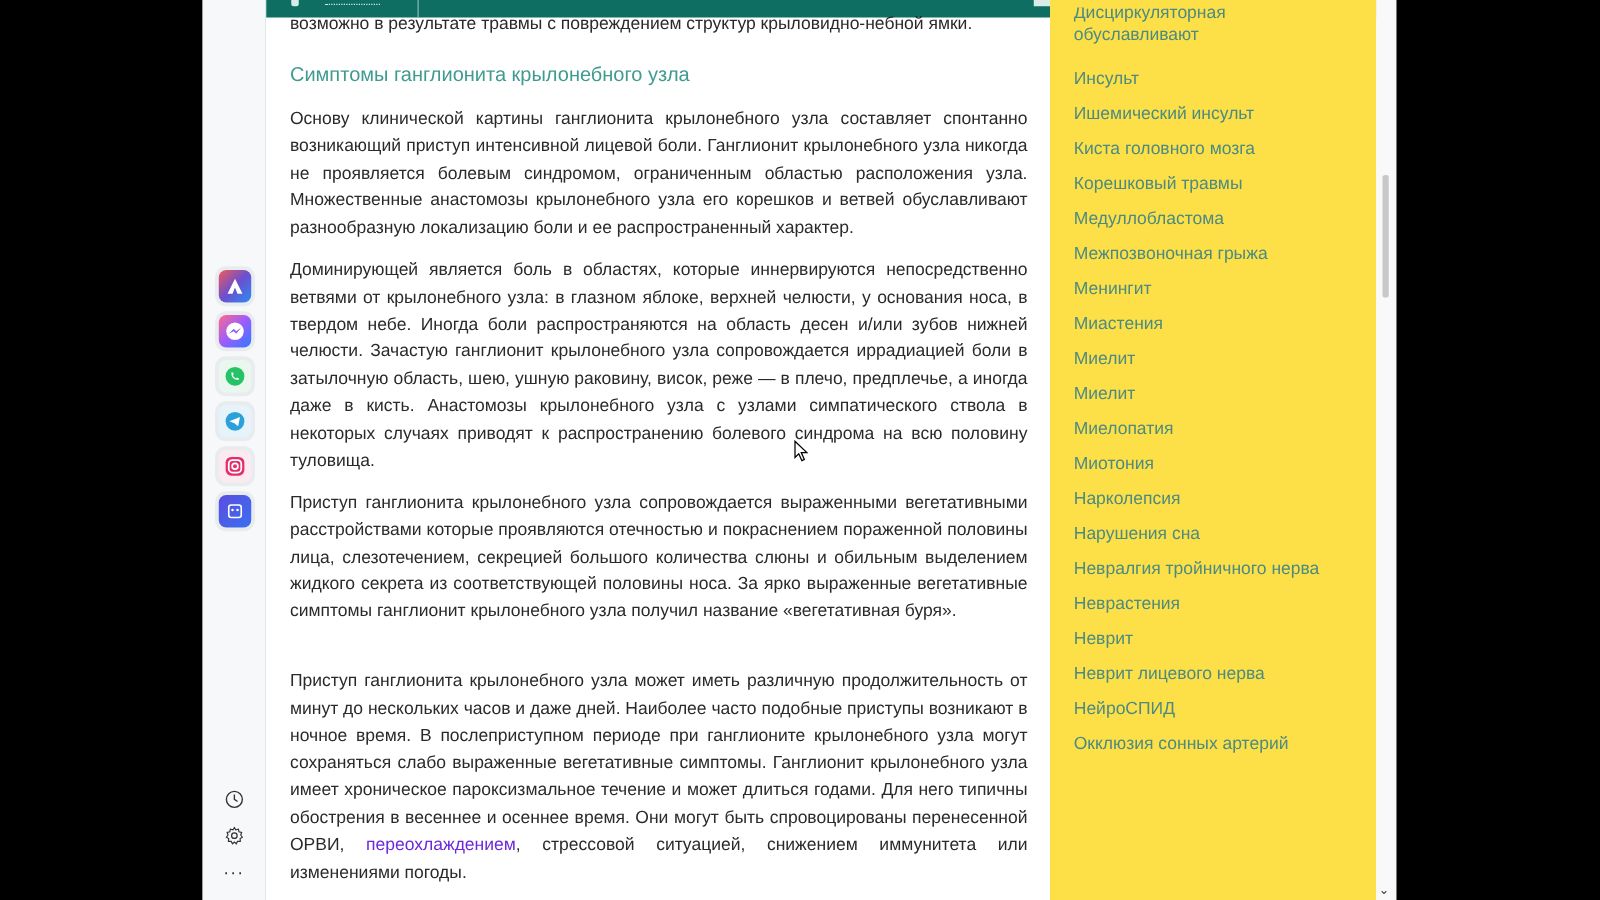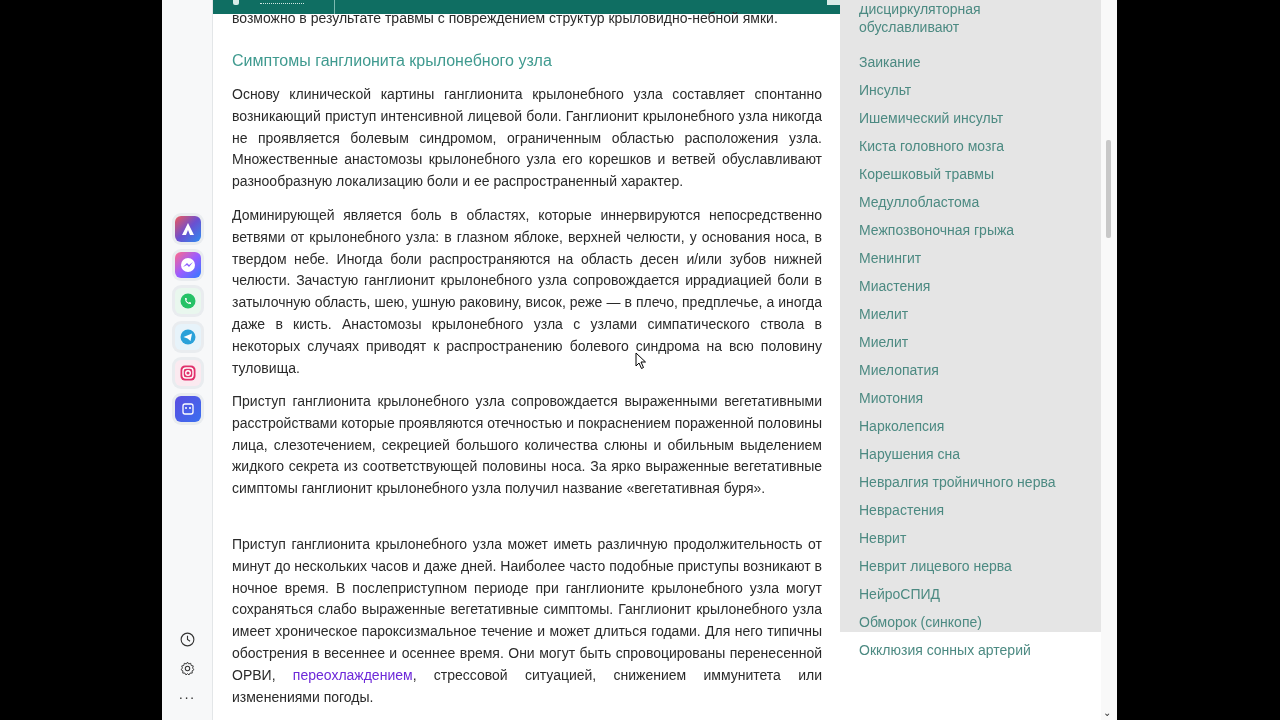--- a/index.html
+++ b/index.html
@@ -47,22 +47,22 @@
   .article .lead { position:absolute; top:8px; left:0; white-space:nowrap; }
   .article h2 {
     position:absolute; top:50px; left:0; margin:0;
     font-weight:normal; font-size:16px; color:#3f9a8f; white-space:nowrap;
   }
   .article p {
     position:absolute; left:0; width:590px; margin:0; text-align:justify;
   }
   .article a { color:#6d28d9; text-decoration:none; }
   .sidebar-panel {
-    position:absolute; left:627px; top:0; width:261px; height:632px;
-    background:#e5e5e5;
+    position:absolute; left:627px; top:0; width:261px; height:720px;
+    background:#fde047;
   }
   .sidebar-list { position:absolute; left:19px; top:6px; width:240px; margin:0; padding:0; list-style:none; }
   .sidebar-list li {
     font-size:14px; color:#4c8a82; line-height:19px; height:28px; white-space:nowrap;
   }
   .sidebar-list li.two-line { height:47px; line-height:18px; }
   .sidebar-list li.two-line .cut { display:block; height:12px; overflow:hidden; line-height:6px; }
   .scrollbar {
     position:absolute; left:888px; top:0; width:17px; height:720px; background:#f9f9f9;
   }
@@ -144,41 +144,39 @@
       <h2>Симптомы ганглионита крылонебного узла</h2>
       <p style="top:84px;">Основу клинической картины ганглионита крылонебного узла составляет спонтанно возникающий приступ интенсивной лицевой боли. Ганглионит крылонебного узла никогда не проявляется болевым синдромом, ограниченным областью расположения узла. Множественные анастомозы крылонебного узла его корешков и ветвей обуславливают разнообразную локализацию боли и ее распространенный характер.</p>
       <p style="top:205px;">Доминирующей является боль в областях, которые иннервируются непосредственно ветвями от крылонебного узла: в глазном яблоке, верхней челюсти, у основания носа, в твердом небе. Иногда боли распространяются на область десен и/или зубов нижней челюсти. Зачастую ганглионит крылонебного узла сопровождается иррадиацией боли в затылочную область, шею, ушную раковину, висок, реже — в плечо, предплечье, а иногда даже в кисть. Анастомозы крылонебного узла с узлами симпатического ствола в некоторых случаях приводят к распространению болевого синдрома на всю половину туловища.</p>
       <p style="top:391px;">Приступ ганглионита крылонебного узла сопровождается выраженными вегетативными расстройствами которые проявляются отечностью и покраснением пораженной половины лица, слезотечением, секрецией большого количества слюны и обильным выделением жидкого секрета из соответствующей половины носа. За ярко выраженные вегетативные симптомы ганглионит крылонебного узла получил название «вегетативная буря».</p>
       <p style="top:534px;"><span>Приступ ганглионита крылонебного узла может иметь различную продолжительность от минут до нескольких часов и даже дней. Наиболее часто подобные приступы возникают в ночное время. В послеприступном периоде при ганглионите крылонебного узла могут сохраняться слабо выраженные вегетативные симптомы. Ганглионит крылонебного узла имеет хроническое пароксизмальное течение и может длиться годами. Для него типичны обострения в весеннее и осеннее время. Они могут быть спровоцированы перенесенной ОРВИ, </span><a href="#">переохлаждением</a><span>, стрессовой ситуацией, снижением иммунитета или изменениями погоды.</span></p>
     </div>
 
     <div class="sidebar-panel">
       <ul class="sidebar-list">
         <li class="two-line"><span class="cut">Дисциркуляторная</span><span>обуславливают</span></li>
-        <li>Заикание</li>
         <li>Инсульт</li>
         <li>Ишемический инсульт</li>
         <li>Киста головного мозга</li>
         <li>Корешковый травмы</li>
         <li>Медуллобластома</li>
         <li>Межпозвоночная грыжа</li>
         <li>Менингит</li>
         <li>Миастения</li>
         <li>Миелит</li>
         <li>Миелит</li>
         <li>Миелопатия</li>
         <li>Миотония</li>
         <li>Нарколепсия</li>
         <li>Нарушения сна</li>
         <li>Невралгия тройничного нерва</li>
         <li>Неврастения</li>
         <li>Неврит</li>
         <li>Неврит лицевого нерва</li>
         <li>НейроСПИД</li>
-        <li>Обморок (синкопе)</li>
         <li>Окклюзия сонных артерий</li>
       </ul>
     </div>
 
     <div class="scrollbar">
       <div class="thumb"></div>
       <div class="arrow">⌄</div>
     </div>
 
     <svg class="cursor" viewBox="0 0 12 18">

